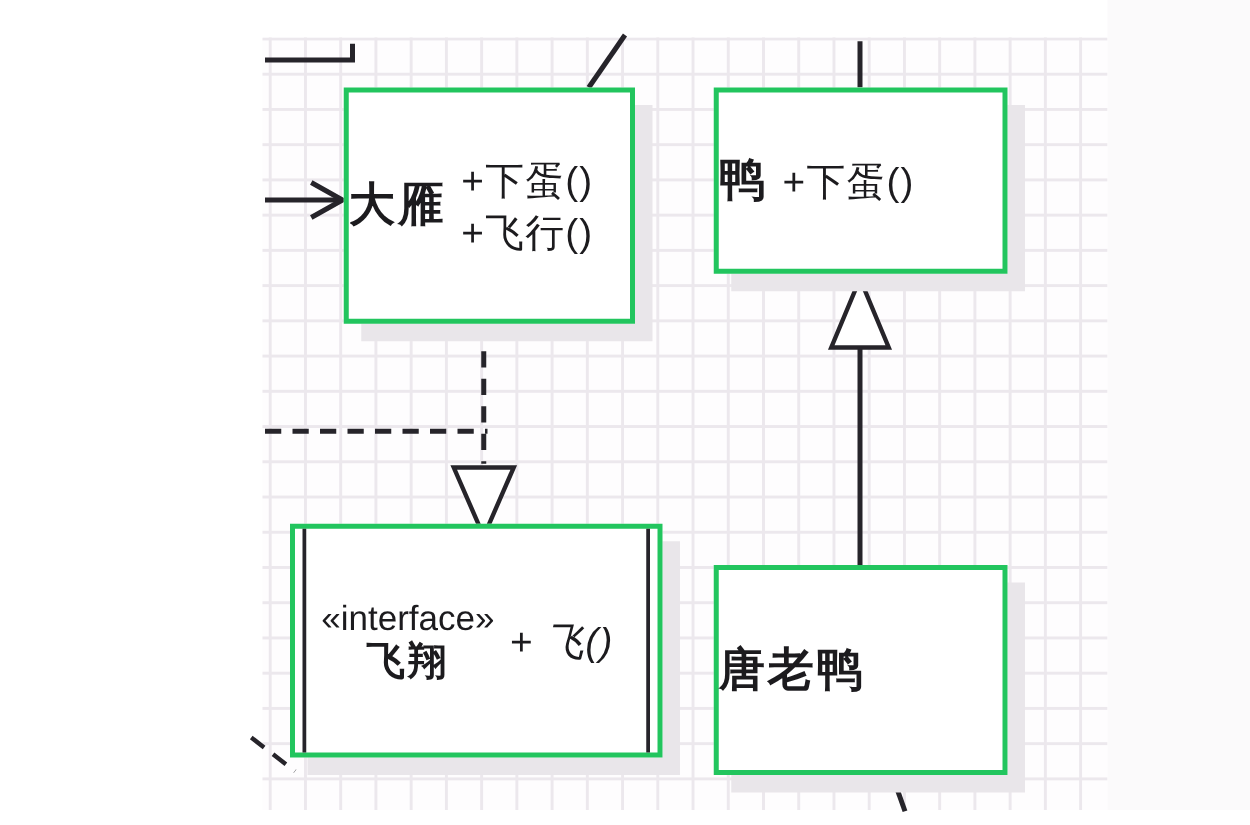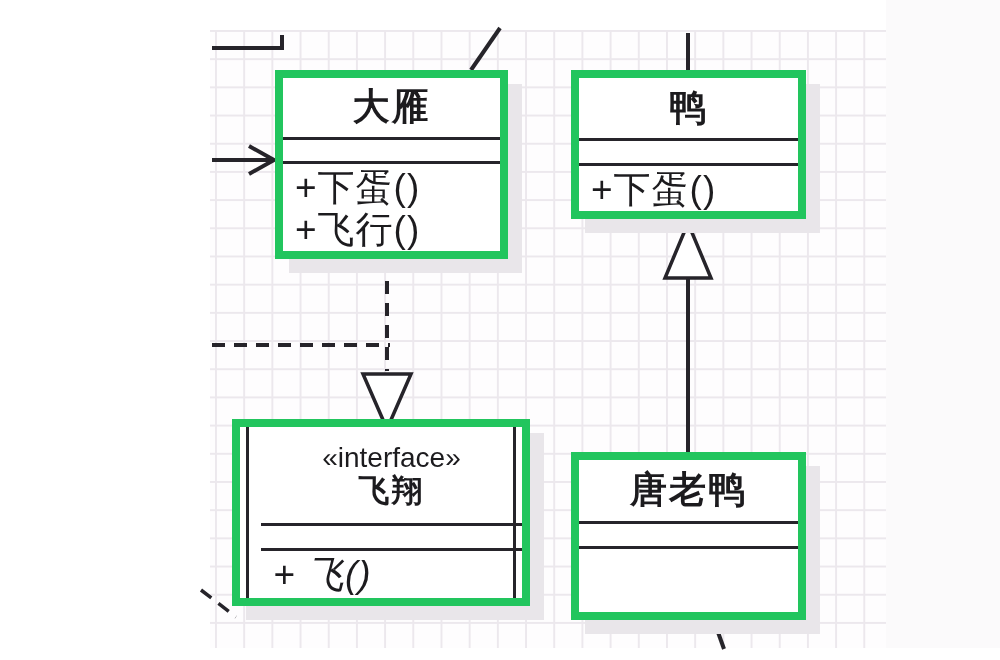--- a/index.html
+++ b/index.html
@@ -20,30 +20,30 @@
     background-position:5px 0;
   }
   .right-margin{
     position:absolute;left:886px;top:0;width:114px;height:648px;
     background:#fbfafb;
   }
   svg.connectors{position:absolute;left:0;top:0;width:1000px;height:660px;}
 
   .uml-box{
     position:absolute;box-sizing:border-box;background:#fff;
-    border:8px solid #22c55e;
+    border:4px solid #22c55e;
     box-shadow:14px 14px 0 #e9e6ea;
-    display:flex;flex-direction:column;
+    display:flex;flex-direction:row;align-items:center;
   }
   .c-title{
     display:flex;flex-direction:column;align-items:center;justify-content:center;
     font-weight:bold;font-size:37px;letter-spacing:2px;line-height:1.1;
   }
   .c-attrs{border-top:3px solid #26242a;border-bottom:3px solid #26242a;}
-  .c-methods{flex:1;padding:3px 0 0 12px;font-size:37px;}
+  .c-methods{flex:1;padding:3px 0 0 12px;font-size:31px;}
   .method-line{line-height:42px;white-space:nowrap;letter-spacing:1px;}
 
   
   .box-wild-goose{left:275px;top:70px;width:233px;height:189px;}
   .box-wild-goose .c-title{height:60px;}
   .box-wild-goose .c-attrs{height:22px;}
 
   
   .box-duck{left:571px;top:70px;width:235px;height:149px;}
   .box-duck .c-title{height:60px;}

